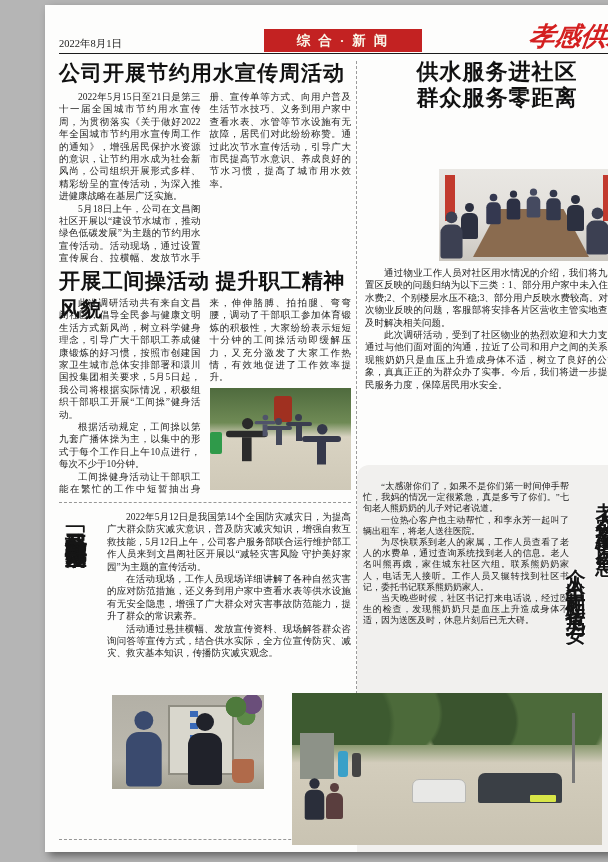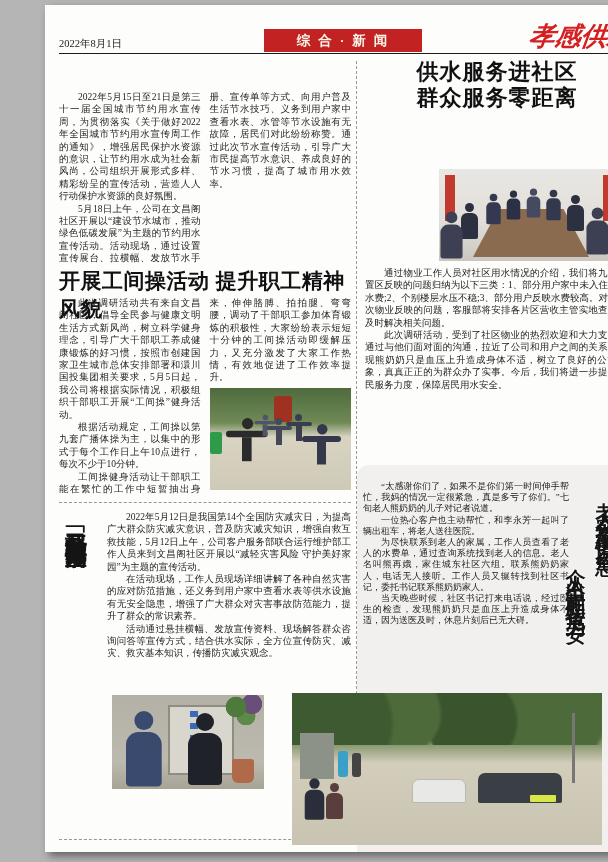--- a/index.html
+++ b/index.html
@@ -33,22 +33,23 @@
 <div class="page">
 
   <div class="abs" style="left:14px;top:32px;font-size:10.5px;">2022年8月1日</div>
   <div class="abs sect-box" style="left:219px;top:24px;width:152px;height:23px;font-size:13.5px;padding-left:6px;">综合·新闻</div>
   <div class="abs" style="left:476px;top:14px;width:112px;text-align:right;font-size:26px;font-weight:700;
        font-style:italic;color:#d42020;transform:skewX(-7deg);font-family:'DejaVu Serif',serif;">孝感供水</div>
   <div class="abs" style="left:14px;top:48px;width:560px;border-top:1.6px solid #1c1c1c;"></div>
 
   <div class="abs dash-v" style="left:311px;top:56px;height:778px;"></div>
 
+  <div class="abs h1" style="left:14px;top:54px;width:298px;font-size:21px;letter-spacing:1px;">公司开展节约用水宣传周活动</div>
   <div class="abs bt cols2" style="left:14px;top:86px;width:292px;height:178px;">
-    <p class="bp">2022年5月15日至21日是第三十一届全国城市节约用水宣传周，为贯彻落实《关于做好2022年全国城市节约用水宣传周工作的通知》，增强居民保护水资源的意识，让节约用水成为社会新风尚，公司组织开展形式多样、精彩纷呈的宣传活动，营造人人行动保护水资源的良好氛围。</p>
+    <p class="bp">2022年5月15日至21日是第三十一届全国城市节约用水宣传周，为贯彻落实《关于做好2022年全国城市节约用水宣传周工作的通知》，增强居民保护水资源的意识，让节约用水成为社会新风尚，公司组织开展形式多样、精彩纷呈的宣传活动，为深入推进健康战略在基层广泛实施。</p>
     <p class="bp">5月18日上午，公司在文昌阁社区开展以“建设节水城市，推动绿色低碳发展”为主题的节约用水宣传活动。活动现场，通过设置宣传展台、拉横幅、发放节水手册、宣传单等方式、向用户普及生活节水技巧、义务到用户家中查看水表、水管等节水设施有无故障，居民们对此纷纷称赞。通过此次节水宣传活动，引导广大市民提高节水意识、养成良好的节水习惯，提高了城市用水效率。</p>
 
   </div>
 
   <div class="abs h1" style="left:14px;top:262px;width:300px;font-size:21px;letter-spacing:0.5px;">开展工间操活动 提升职工精神风貌</div>
   <div class="abs bt cols2" style="left:14px;top:292px;width:292px;height:208px;">
     <p class="bp">此次调研活动共有来自文昌阁社区，倡导全民参与健康文明生活方式新风尚，树立科学健身理念，引导广大干部职工养成健康锻炼的好习惯，按照市创建国家卫生城市总体安排部署和澴川国投集团相关要求，5月5日起，我公司将根据实际情况，积极组织干部职工开展“工间操”健身活动。</p>
     <p class="bp">根据活动规定，工间操以第九套广播体操为主，以集中的形式于每个工作日上午10点进行，每次不少于10分钟。</p>
     <p class="bp">工间操健身活动让干部职工能在繁忙的工作中短暂抽出身来，伸伸胳膊、拍拍腿、弯弯腰，调动了干部职工参加体育锻炼的积极性，大家纷纷表示短短十分钟的工间操活动即缓解压力，又充分激发了大家工作热情，有效地促进了工作效率提升。</p>
     <div class="photo" style="position:relative;break-inside:avoid;width:141px;height:102px;margin-top:4px;

